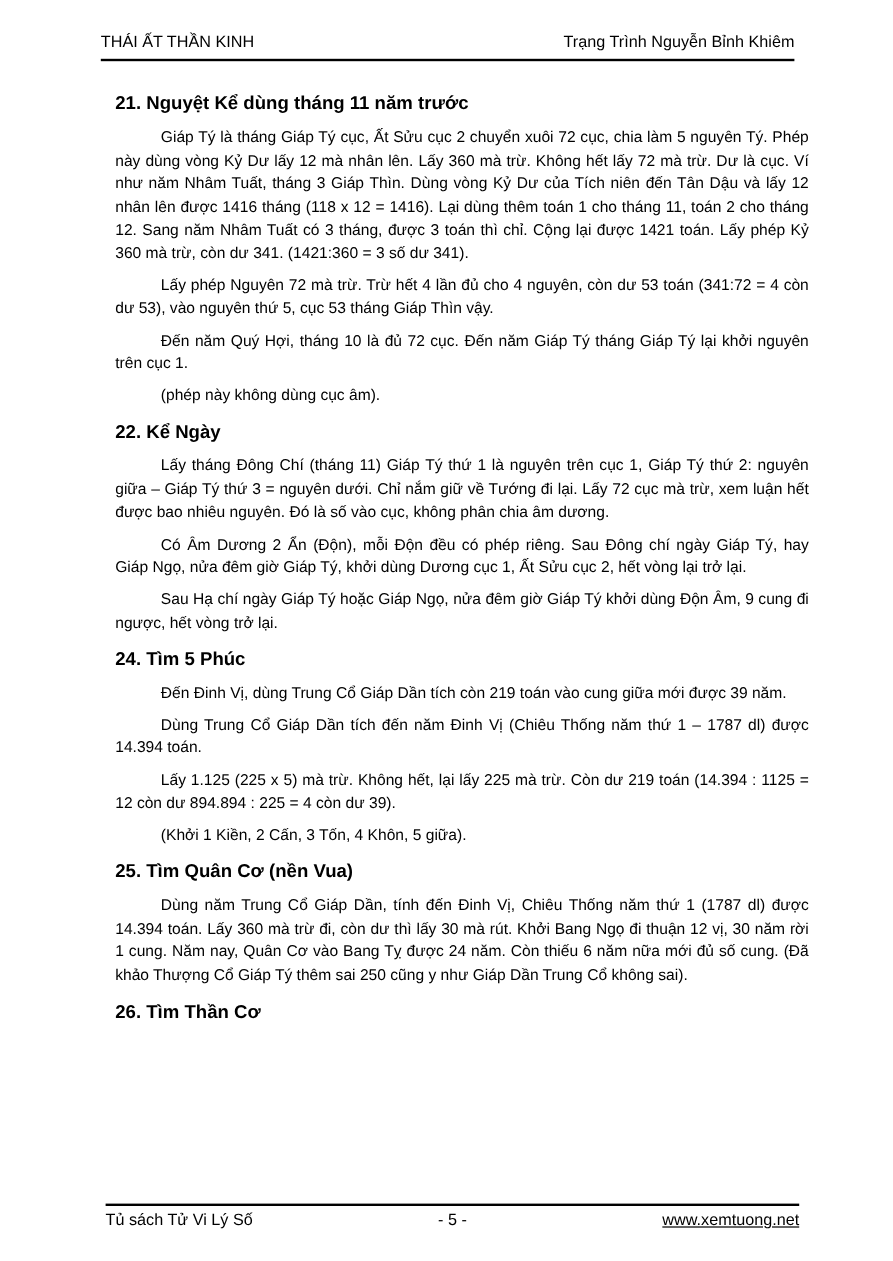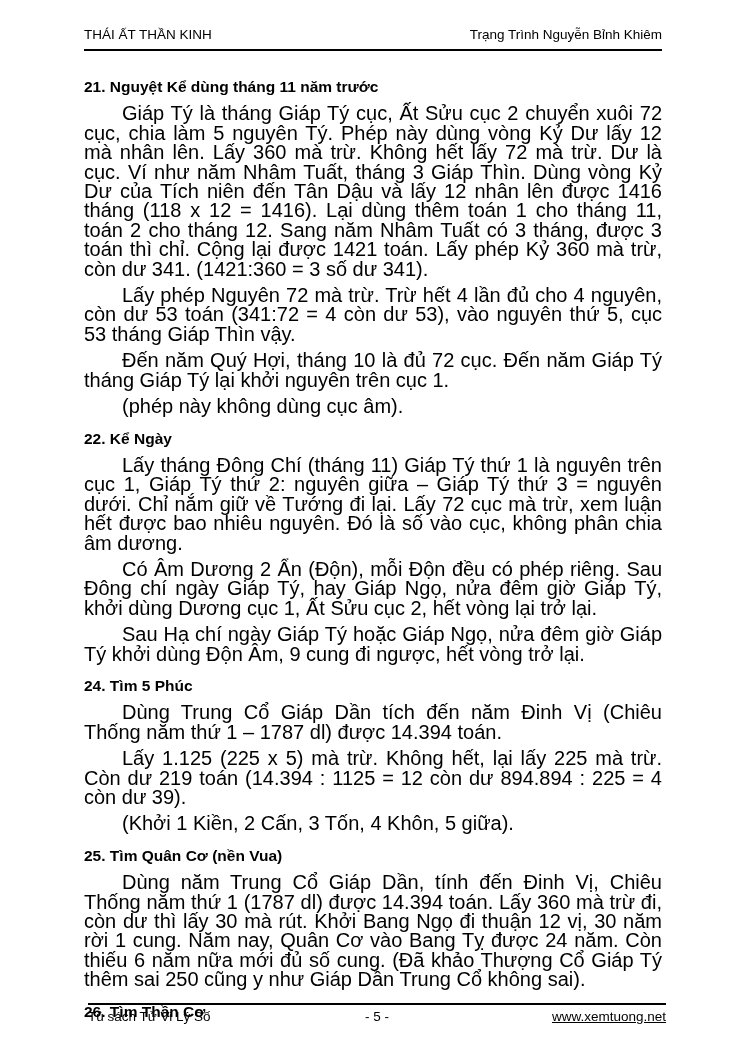--- a/index.html
+++ b/index.html
@@ -24,34 +24,34 @@
     justify-content: space-between;
     align-items: flex-start;
     font-size: 13.5px;
     line-height: 16px;
     padding-bottom: 6px;
     border-bottom: 2px solid #000;
   }
   .page-content {
     position: absolute;
     top: 77px;
-    left: 84px;
+    left: 96px;
     width: 578px;
   }
   .section-heading {
     font-size: 15.5px;
     font-weight: bold;
     line-height: 19.4px;
     margin: 12px 0 8px 0;
   }
   .section-heading.first {
     margin-top: 0;
   }
   .para {
-    font-size: 20px;
+    font-size: 13px;
     line-height: 19.4px;
     text-align: justify;
     text-indent: 38px;
     margin: 0 0 7px 0;
   }
   .page-footer {
     position: absolute;
     top: 1003px;
     left: 88px;
     width: 578px;
@@ -86,20 +86,21 @@
   <p class="para">Đến năm Quý Hợi, tháng 10 là đủ 72 cục. Đến năm Giáp Tý tháng Giáp Tý lại khởi nguyên trên cục 1.</p>
   <p class="para">(phép này không dùng cục âm).</p>
 
   <h2 class="section-heading">22. Kể Ngày</h2>
   <p class="para">Lấy tháng Đông Chí (tháng 11) Giáp Tý thứ 1 là nguyên trên cục 1, Giáp Tý thứ 2: nguyên giữa – Giáp Tý thứ 3 = nguyên dưới. Chỉ nắm giữ về Tướng đi lại. Lấy 72 cục mà trừ, xem luận hết được bao nhiêu nguyên. Đó là số vào cục, không phân chia âm dương.</p>
 
   <p class="para">Có Âm Dương 2 Ẩn (Độn), mỗi Độn đều có phép riêng. Sau Đông chí ngày Giáp Tý, hay Giáp Ngọ, nửa đêm giờ Giáp Tý, khởi dùng Dương cục 1, Ất Sửu cục 2, hết vòng lại trở lại.</p>
   <p class="para">Sau Hạ chí ngày Giáp Tý hoặc Giáp Ngọ, nửa đêm giờ Giáp Tý khởi dùng Độn Âm, 9 cung đi ngược, hết vòng trở lại.</p>
 
   <h2 class="section-heading">24. Tìm 5 Phúc</h2>
+  <p class="para">Đến Đinh Vị, dùng Trung Cổ Giáp Dần tích còn 219 toán vào cung giữa mới được 39 năm.</p>
   <p class="para">Dùng Trung Cổ Giáp Dần tích đến năm Đinh Vị (Chiêu Thống năm thứ 1 – 1787 dl) được 14.394 toán.</p>
   <p class="para">Lấy 1.125 (225 x 5) mà trừ. Không hết, lại lấy 225 mà trừ. Còn dư 219 toán (14.394 : 1125 = 12 còn dư 894.894 : 225 = 4 còn dư 39).</p>
   <p class="para">(Khởi 1 Kiền, 2 Cấn, 3 Tốn, 4 Khôn, 5 giữa).</p>
 
   <h2 class="section-heading">25. Tìm Quân Cơ (nền Vua)</h2>
   <p class="para">Dùng năm Trung Cổ Giáp Dần, tính đến Đinh Vị, Chiêu Thống năm thứ 1 (1787 dl) được 14.394 toán. Lấy 360 mà trừ đi, còn dư thì lấy 30 mà rút. Khởi Bang Ngọ đi thuận 12 vị, 30 năm rời 1 cung. Năm nay, Quân Cơ vào Bang Tỵ được 24 năm. Còn thiếu 6 năm nữa mới đủ số cung. (Đã khảo Thượng Cổ Giáp Tý thêm sai 250 cũng y như Giáp Dần Trung Cổ không sai).</p>
 
   <h2 class="section-heading">26. Tìm Thần Cơ</h2>
 
 </main>

